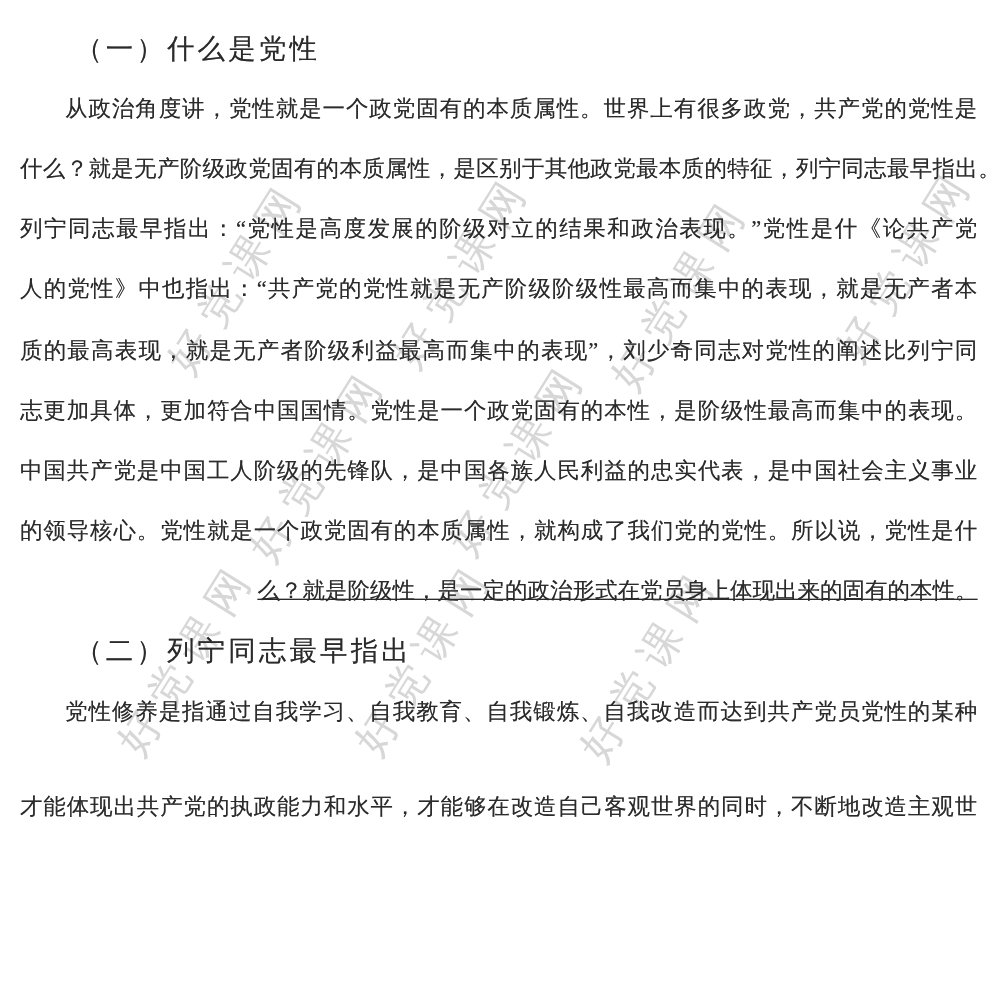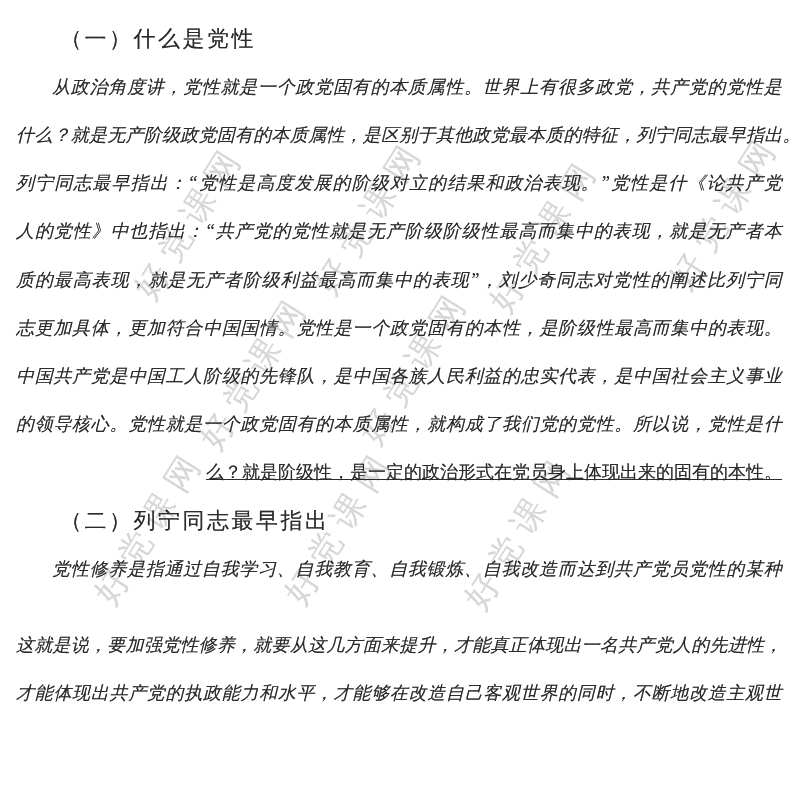--- a/index.html
+++ b/index.html
@@ -39,21 +39,20 @@
   }
   .line {
     height: 48.2px;
     line-height: 48.2px;
     white-space: nowrap;
   }
   .l-full {
     text-align: justify;
     text-align-last: justify;
     letter-spacing: 0.25px;
-    font-style: italic;
   }
   .l-first {
     text-indent: 2em;
   }
   .l-heading {
     text-indent: 2em;
     font-size: 22px;
     letter-spacing: 2.5px;
     text-align: left;
   }
@@ -94,15 +93,14 @@
   <div class="line l-full">中国共产党是中国工人阶级的先锋队，是中国各族人民利益的忠实代表，是中国社会主义事业</div>
   <div class="line l-full">的领导核心。党性就是一个政党固有的本质属性，就构成了我们党的党性。所以说，党性是什</div>
   <div class="line l-last">么？就是阶级性，是一定的政治形式在党员身上体现出来的固有的本性。</div>
 
   <div class="line l-heading">（二）列宁同志最早指出</div>
 
   <div class="line l-full l-first">党性修养是指通过自我学习、自我教育、自我锻炼、自我改造而达到共产党员党性的某种</div>
 
   <div class="spacer"></div>
 
-  <div class="line l-full">这就是说，要加强党性修养，就要从这几方面来提升，才能真正体现出一名共产党人的先进性，</div>
   <div class="line l-full">才能体现出共产党的执政能力和水平，才能够在改造自己客观世界的同时，不断地改造主观世</div>
 </div>
 
 </body></html>

